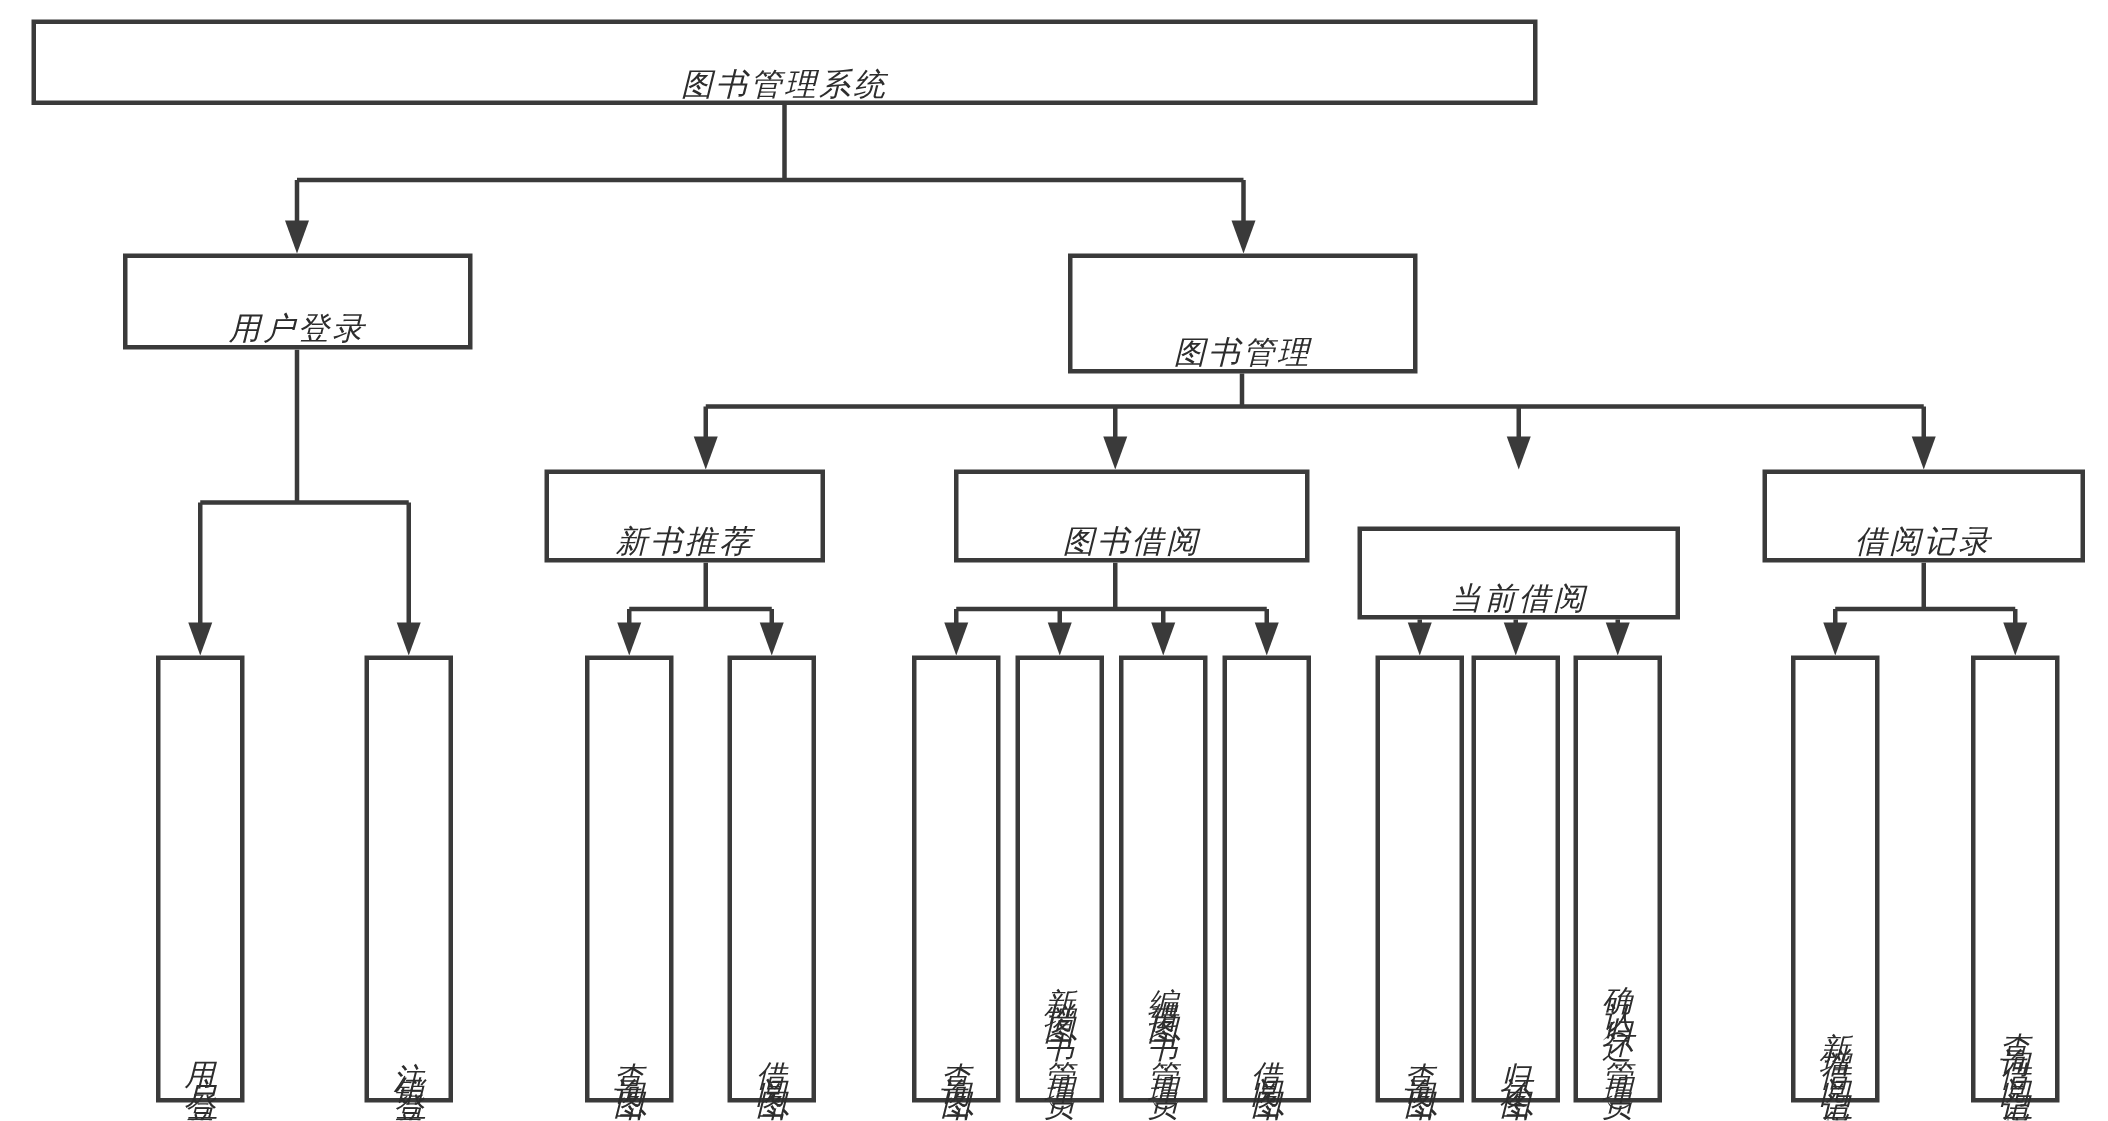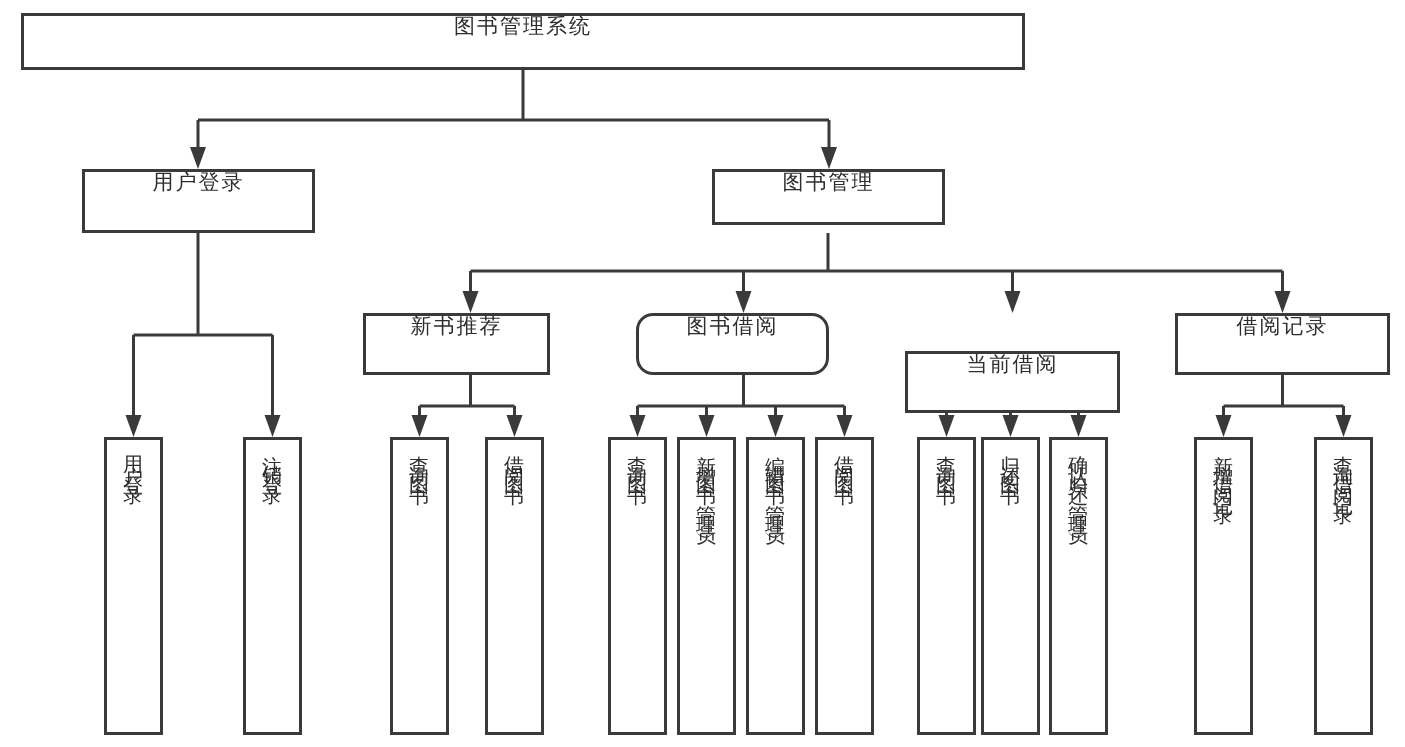--- a/index.html
+++ b/index.html
@@ -22,23 +22,24 @@
     width: 1405px;
     height: 747px;
     z-index: 1;
   }
   .node {
     position: absolute;
     box-sizing: border-box;
     border: 3px solid #3a3a3a;
     background: #ffffff;
     display: flex;
-    align-items: flex-start;
+    align-items: flex-end;
     justify-content: center;
     z-index: 2;
+    font-style: italic;
   }
   .hbox span {
     font-size: 21px;
     color: #2d2d2d;
     letter-spacing: 2px;
     white-space: nowrap;
     line-height: 1;
   }
   .vbox span {
     writing-mode: vertical-rl;
@@ -103,28 +104,28 @@
     </g>
   </svg>
 
   <div class="node hbox" style="left:21px; top:13px; width:1004px; height:57px;">
     <span>图书管理系统</span>
   </div>
 
   <div class="node hbox" style="left:82px; top:169px; width:233px; height:64px;">
     <span>用户登录</span>
   </div>
-  <div class="node hbox" style="left:712px; top:169px; width:233px; height:56px;">
+  <div class="node hbox" style="left:712px; top:169px; width:233px; height:80px;">
     <span>图书管理</span>
   </div>
 
   <div class="node hbox" style="left:363px; top:313px; width:187px; height:62px;">
     <span>新书推荐</span>
   </div>
-  <div class="node hbox" style="left:636px; top:313px; width:193px; height:62px;border-radius:17px;">
+  <div class="node hbox" style="left:636px; top:313px; width:237px; height:62px;">
     <span>图书借阅</span>
   </div>
   <div class="node hbox" style="left:905px; top:313px; width:215px; height:62px;margin-top:38px;">
     <span>当前借阅</span>
   </div>
   <div class="node hbox" style="left:1175px; top:313px; width:215px; height:62px;">
     <span>借阅记录</span>
   </div>
 
   <div class="node vbox" style="left:104px; top:437px; width:59px; height:298px;">

